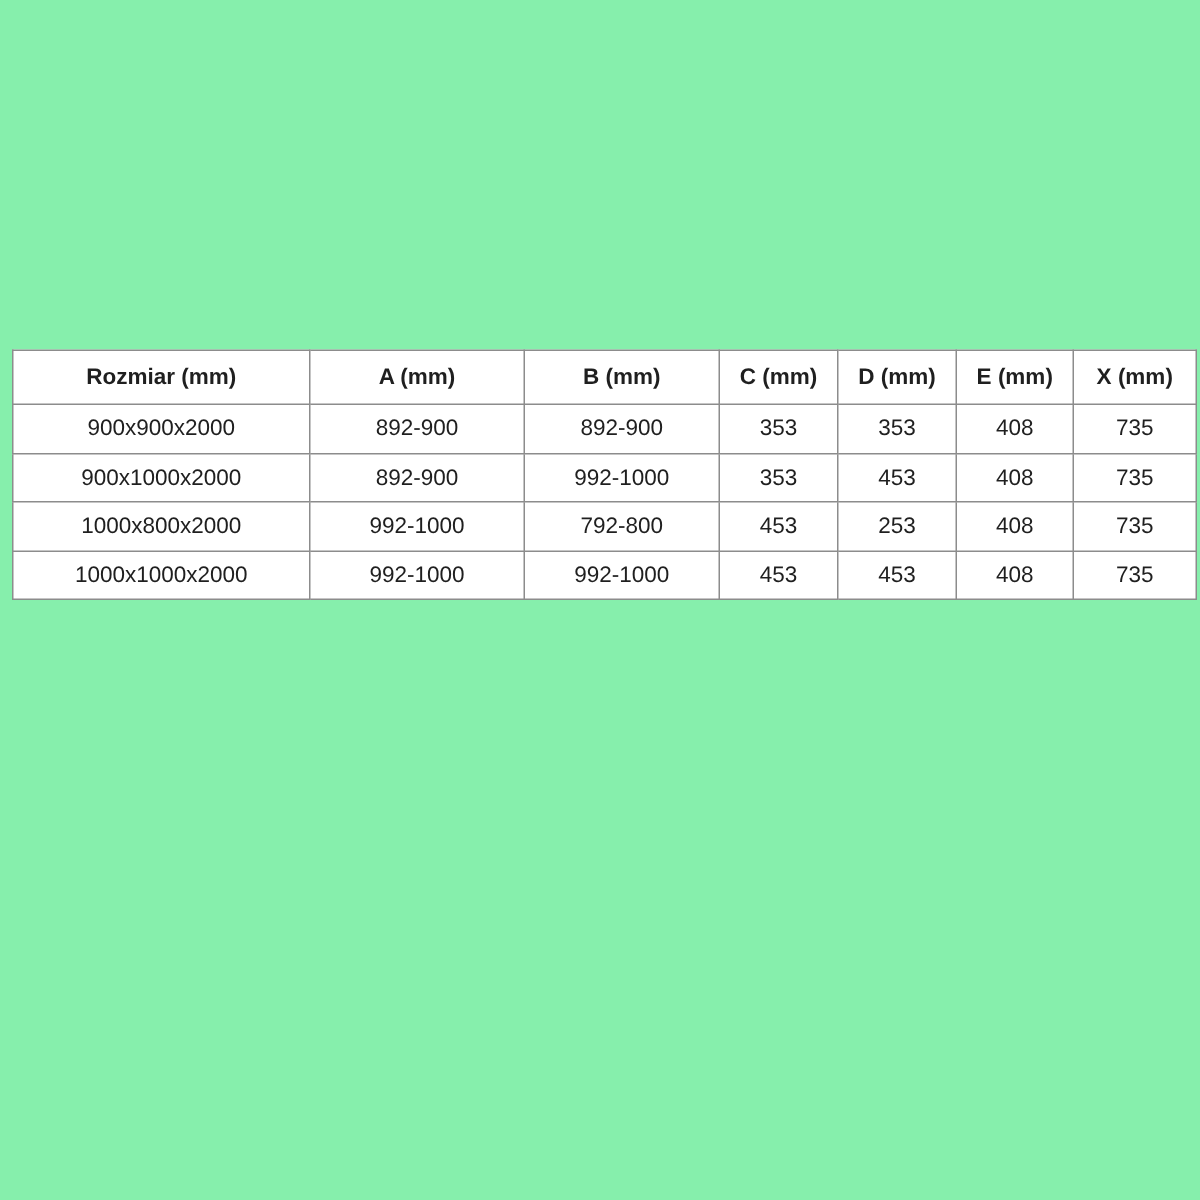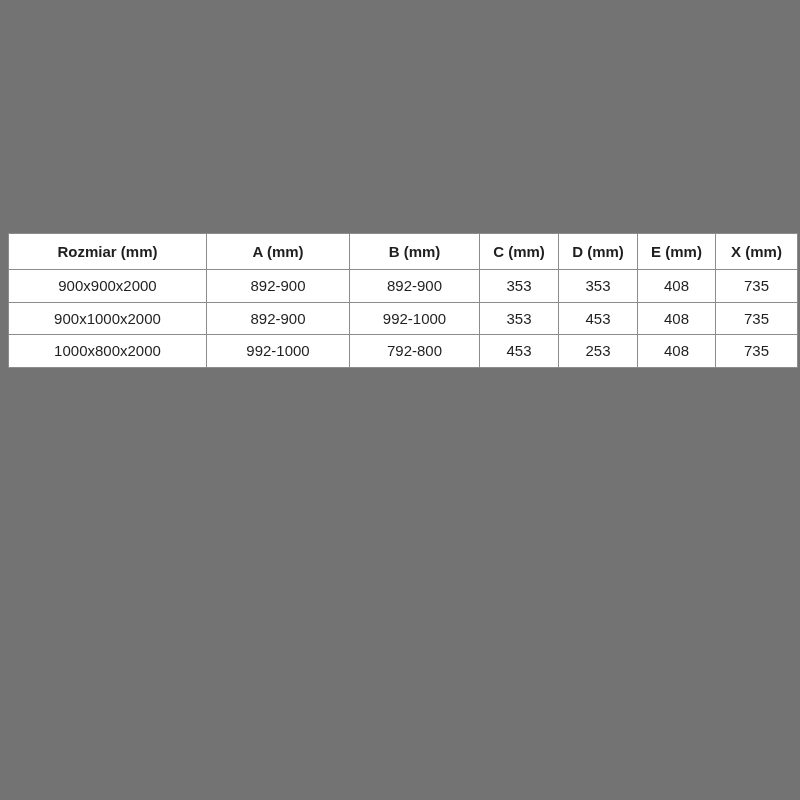--- a/index.html
+++ b/index.html
@@ -4,21 +4,21 @@
 <style>
   html, body {
     margin: 0;
     padding: 0;
     background: #ffffff;
   }
   .page {
     position: relative;
     width: 800px;
     height: 800px;
-    background: #737373;
+    background: #86efac;
     font-family: "Liberation Sans", sans-serif;
     overflow: hidden;
   }
   table.dims-table {
     position: absolute;
     left: 8px;
     top: 233px;
     width: 789px;
     border-collapse: collapse;
     table-layout: fixed;
@@ -97,15 +97,24 @@
         </tr>
         <tr>
           <td>1000x800x2000</td>
           <td>992-1000</td>
           <td>792-800</td>
           <td>453</td>
           <td>253</td>
           <td>408</td>
           <td>735</td>
         </tr>
+        <tr>
+          <td>1000x1000x2000</td>
+          <td>992-1000</td>
+          <td>992-1000</td>
+          <td>453</td>
+          <td>453</td>
+          <td>408</td>
+          <td>735</td>
+        </tr>
       </tbody>
   </table>
 </div>
 
 </body></html>

